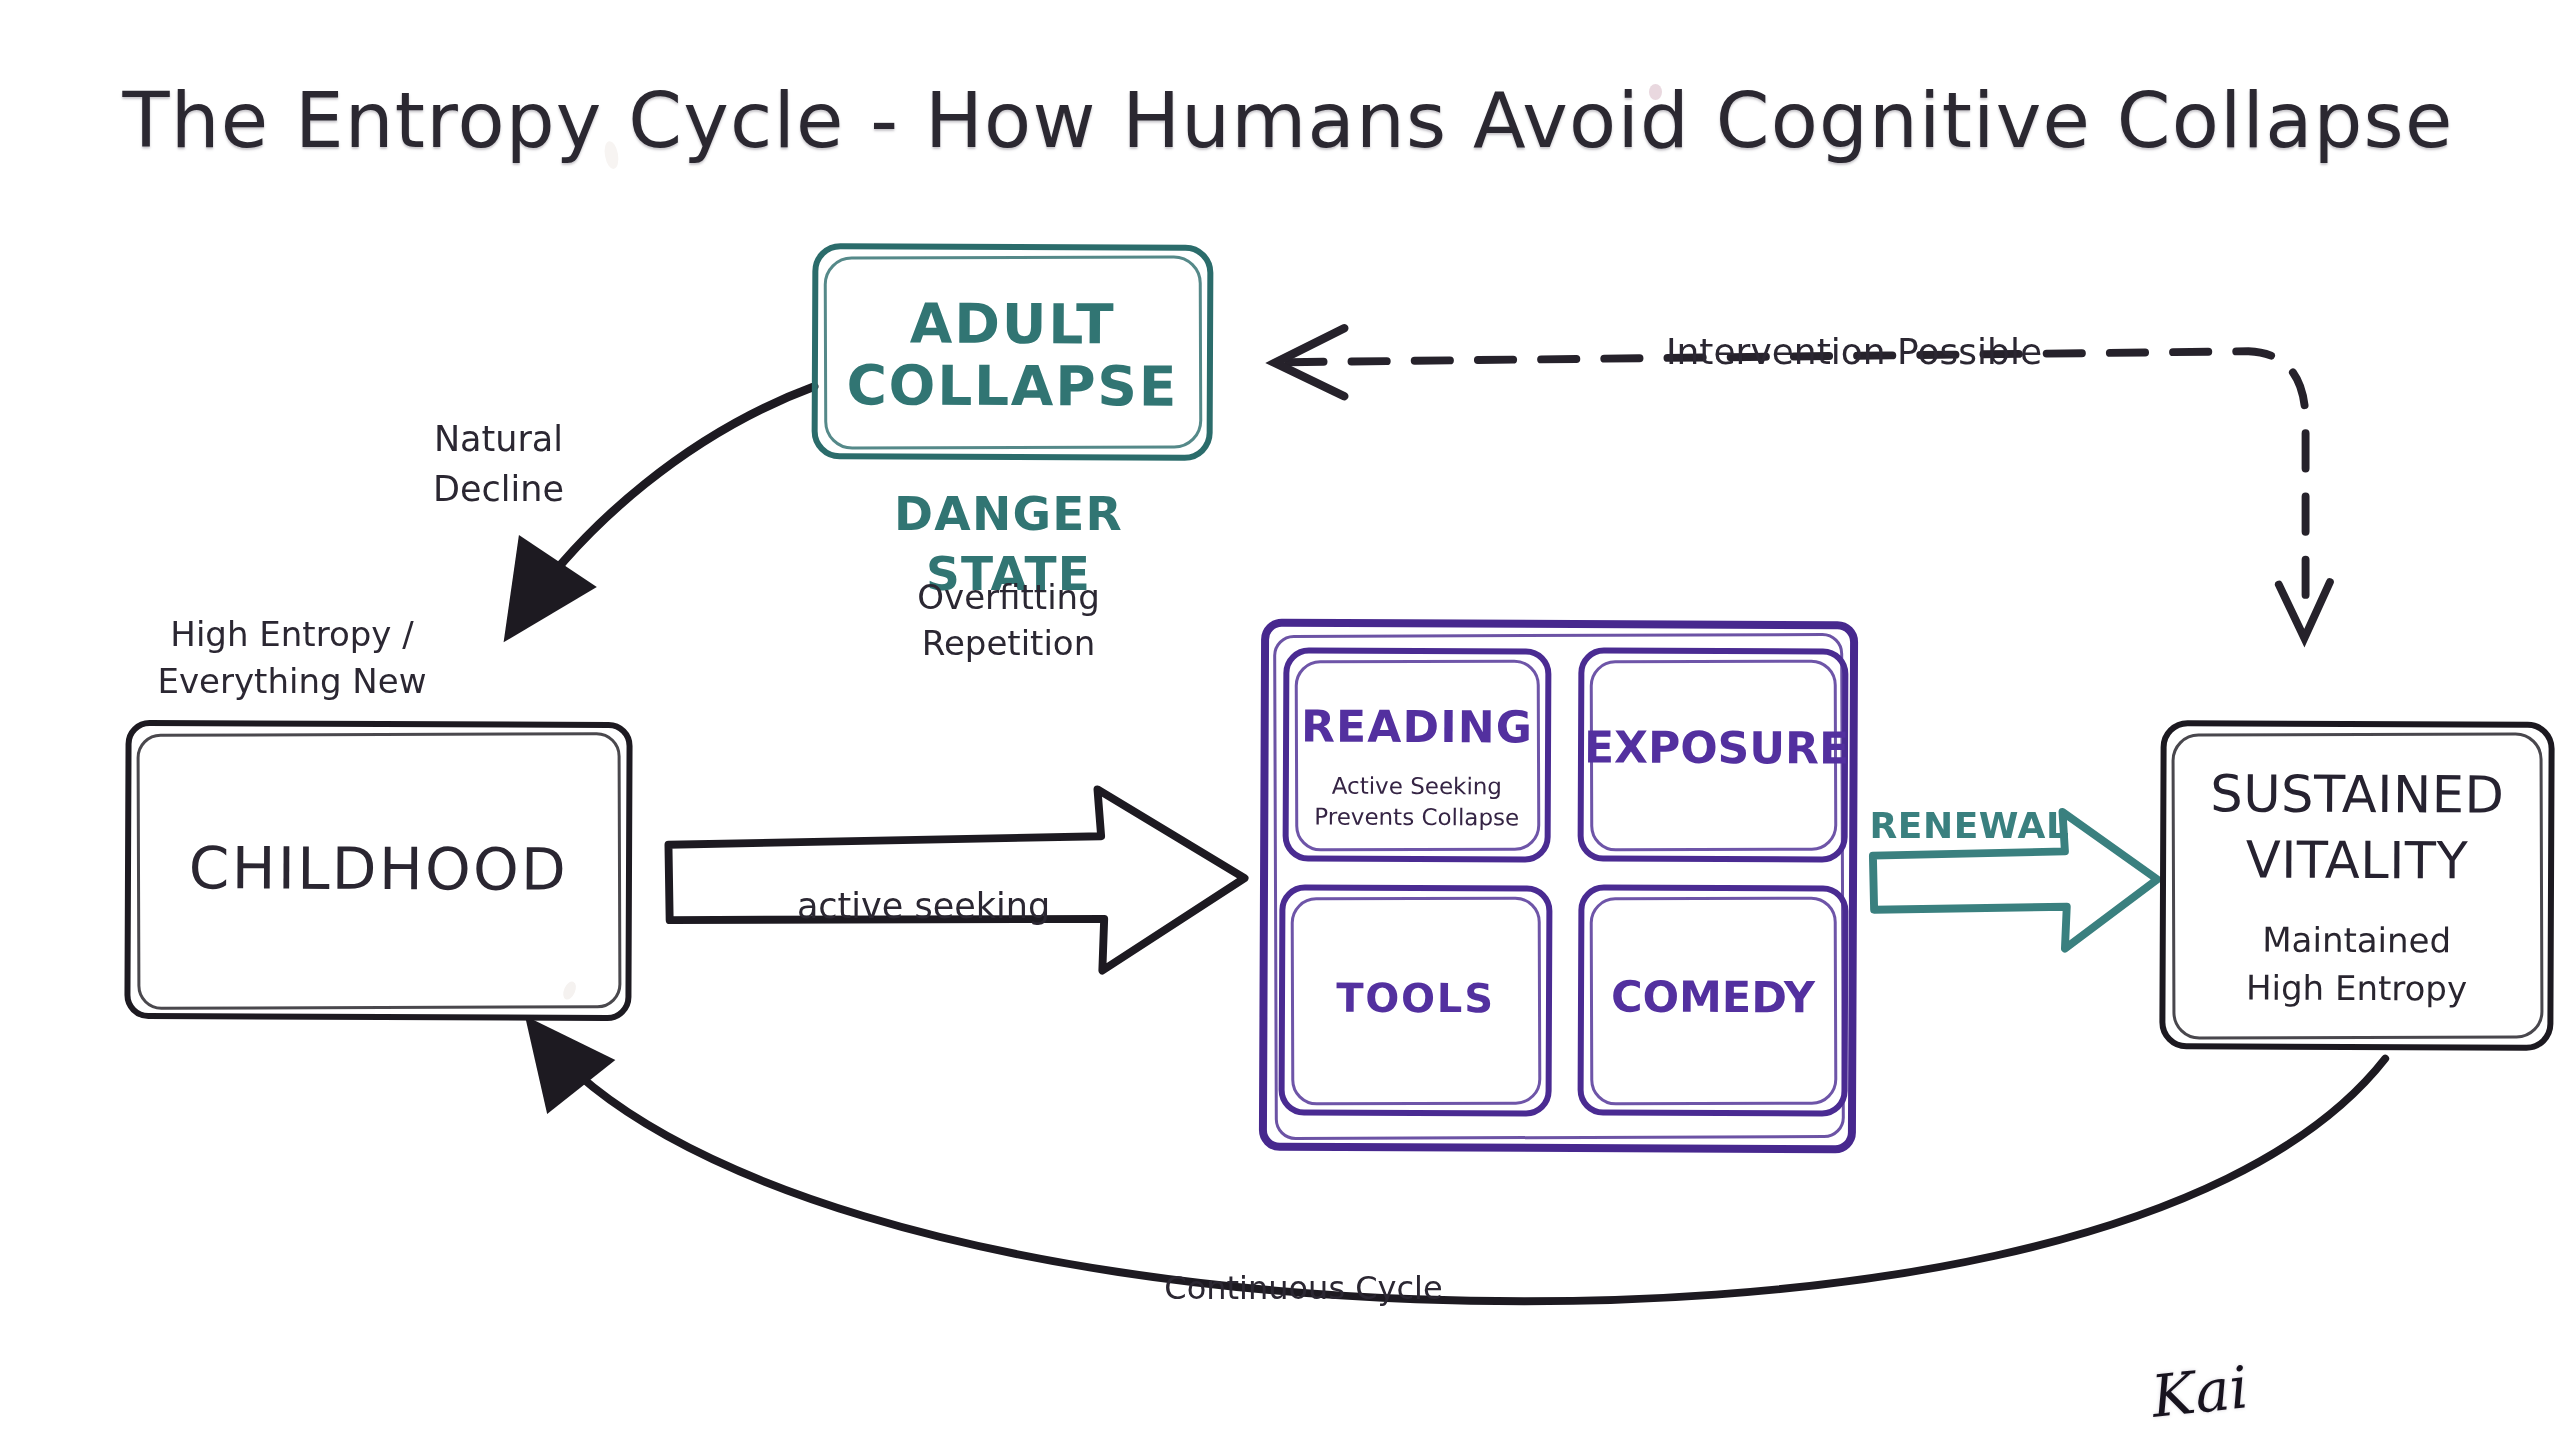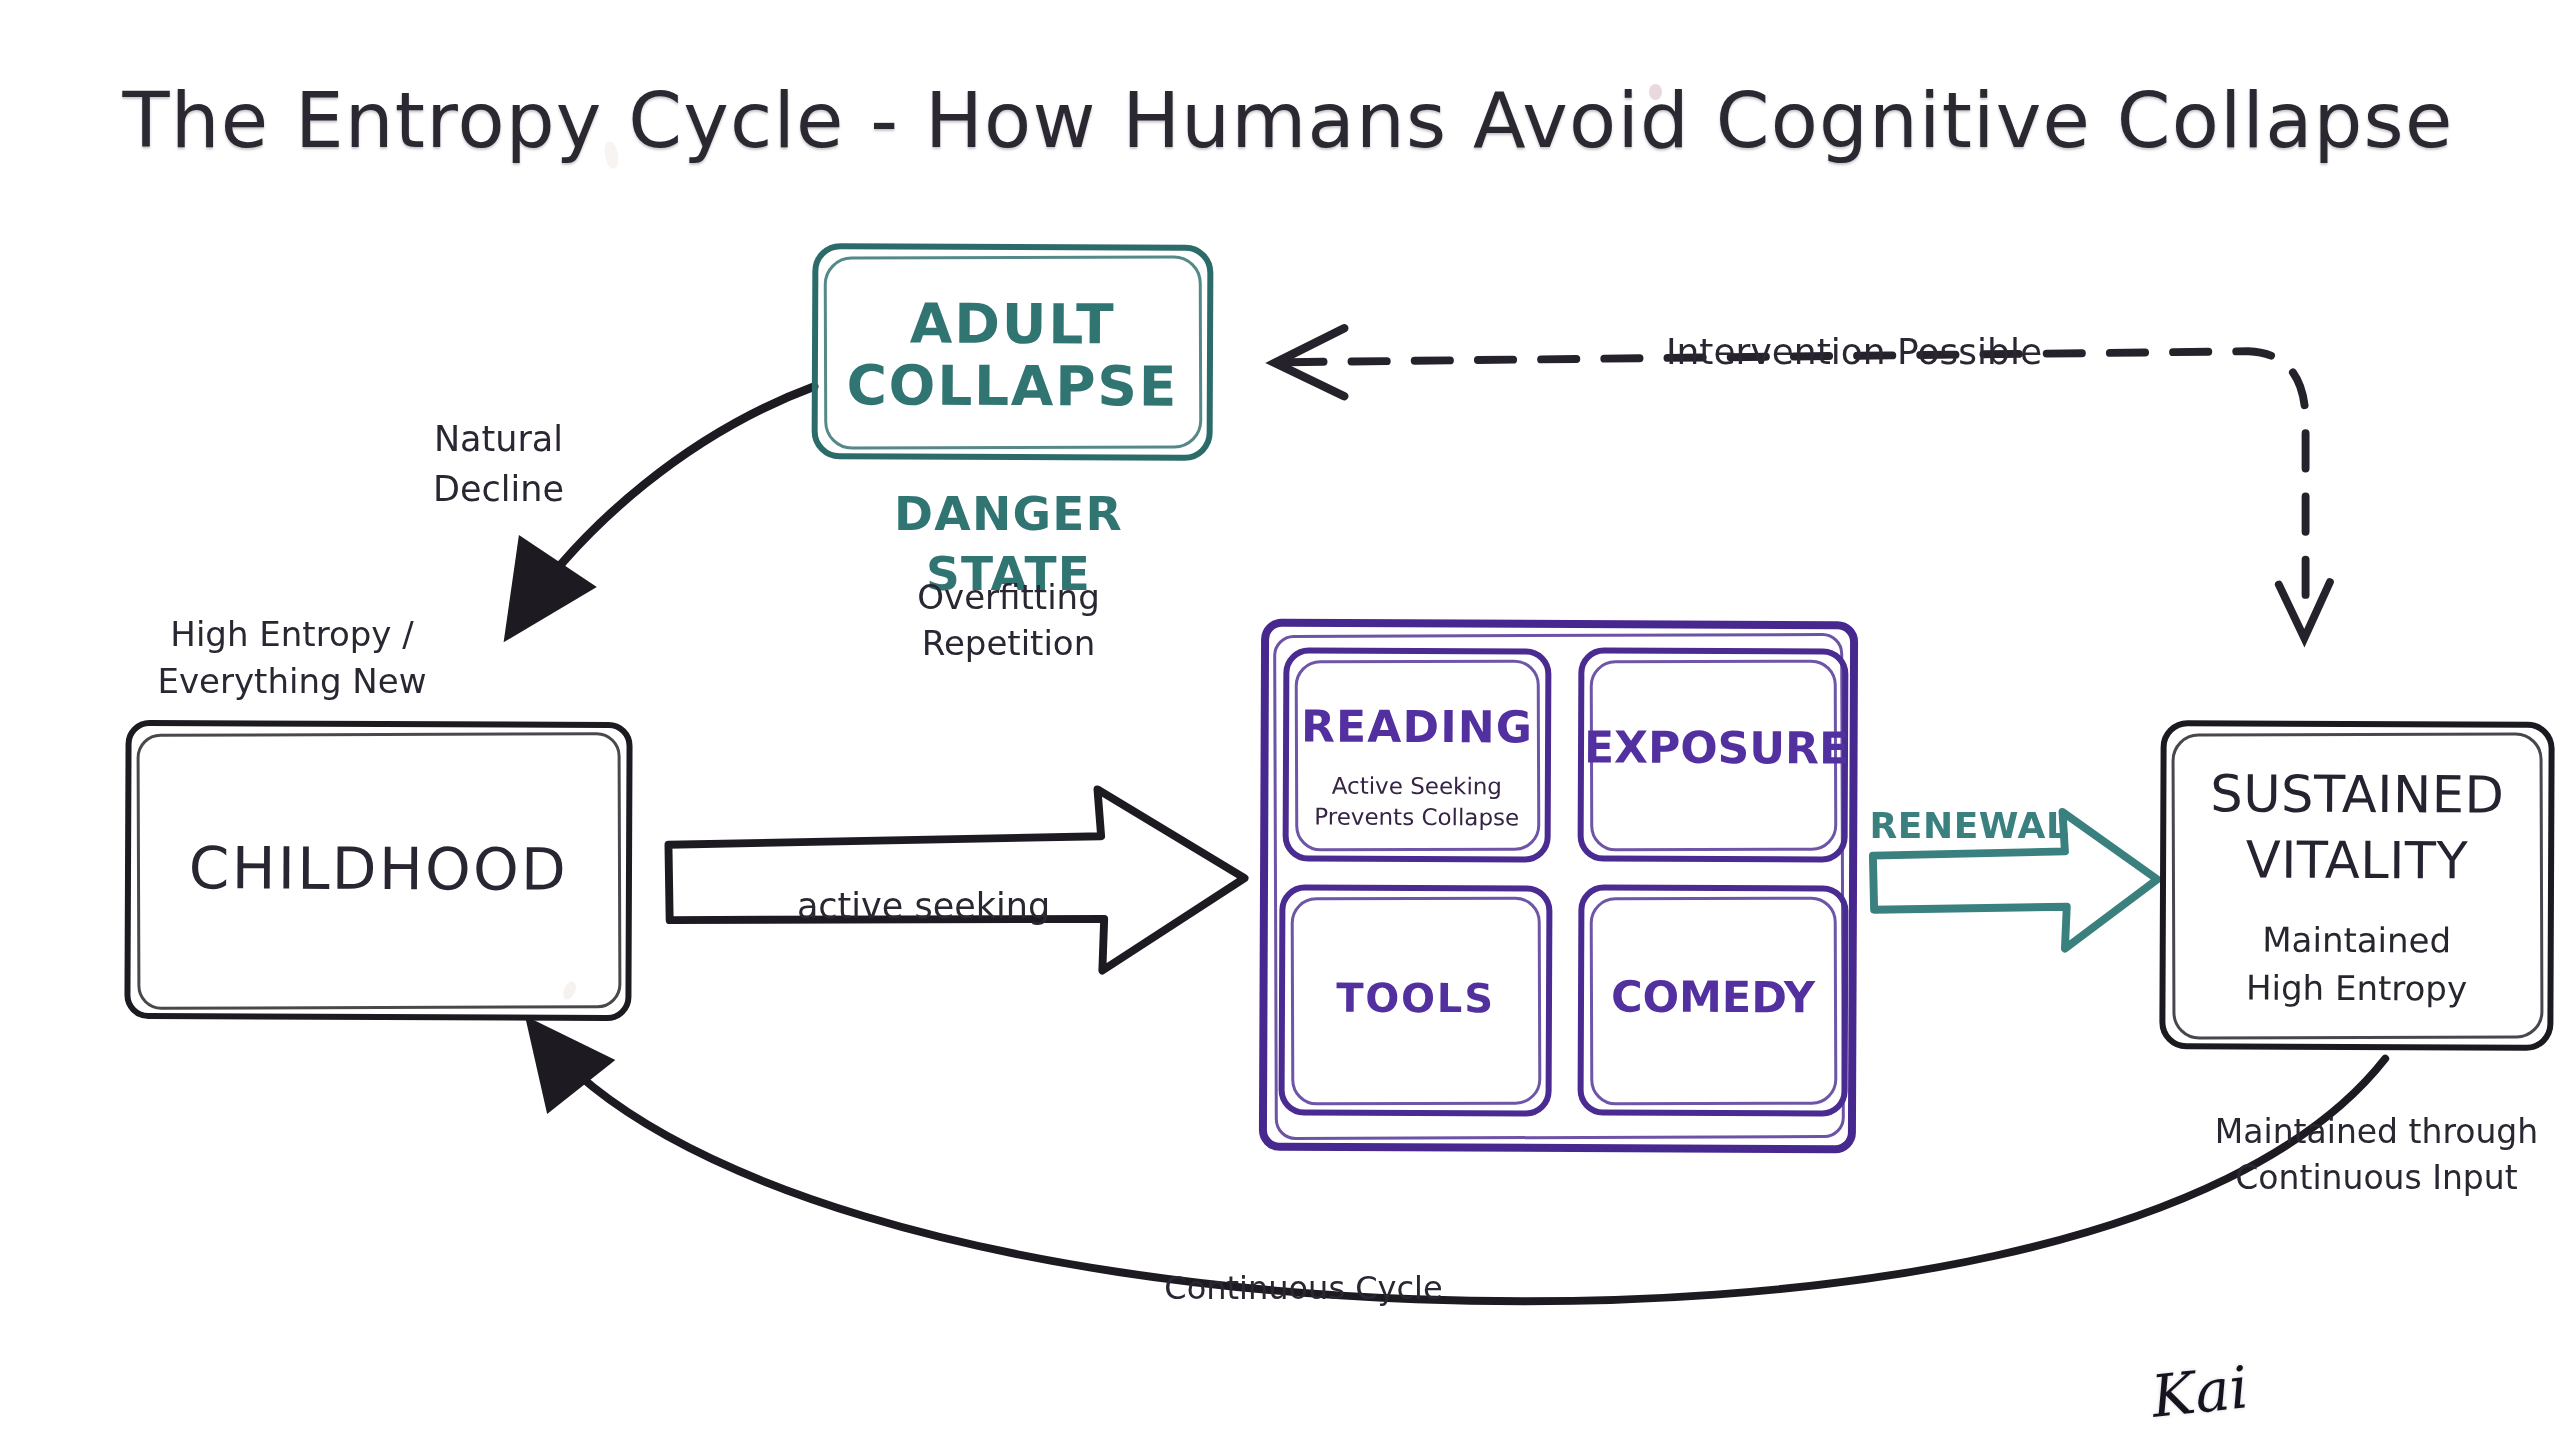--- a/index.html
+++ b/index.html
@@ -139,23 +139,19 @@
     <div class="box-label" style="top:35px;font-size:51px;line-height:1.3;color:#262230;letter-spacing:0.6px;">
       <div>SUSTAINED</div>
       <div>VITALITY</div>
     </div>
     <div class="box-label" style="top:190px;font-size:34px;line-height:1.4;color:#29252f;">
       <div>Maintained</div>
       <div>High Entropy</div>
     </div>
   </div>
 
-  <div class="txt ink" style="left:2188px;width:377px;top:1083px;font-size:33px;line-height:1.4;">
-    <div>Maintained through</div>
-    <div>Continuous Input</div>
-  </div>
 
   <div class="txt ink" style="left:1109px;width:389px;top:1242px;font-size:32px;">Continuous Cycle</div>
 
   <div class="signature">Kai</div>
 
 </div>
 
 
 </body></html>

